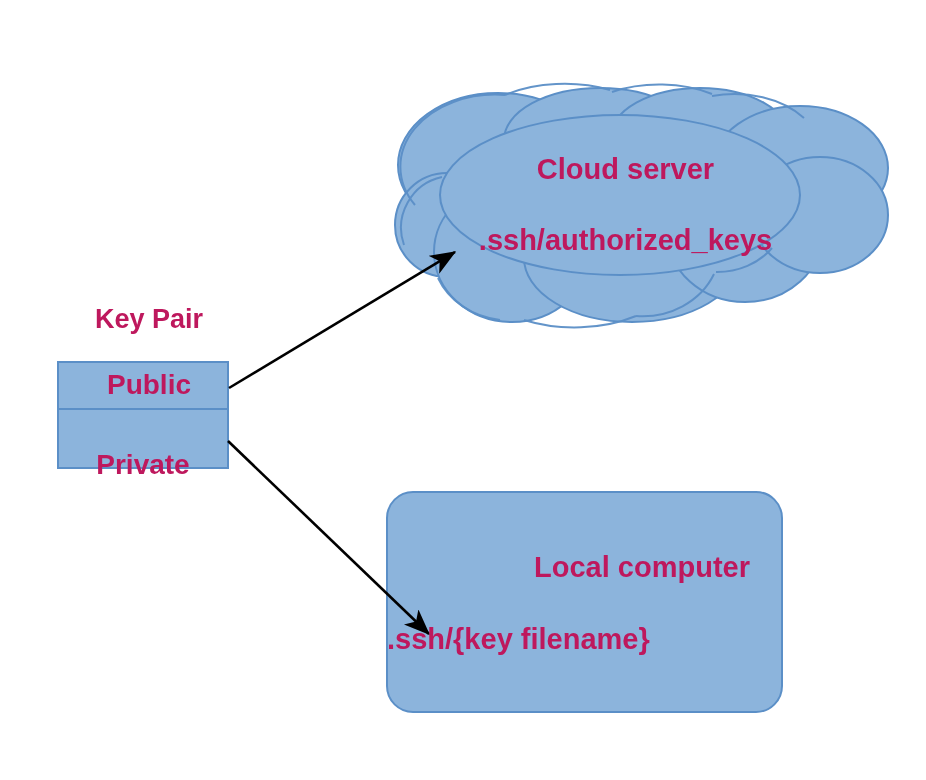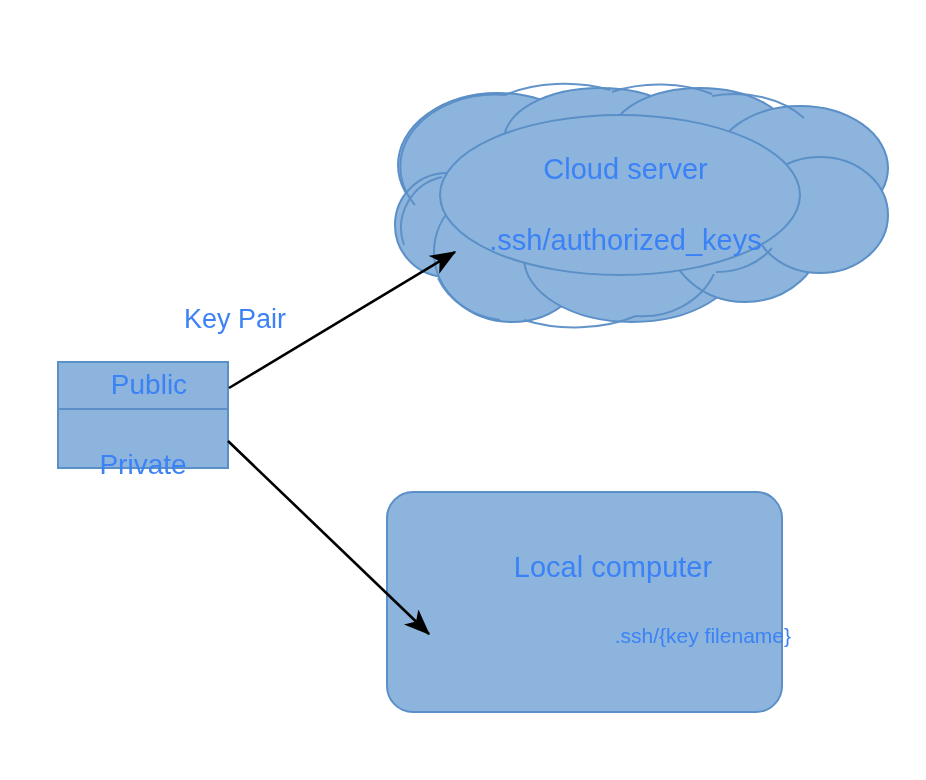--- a/index.html
+++ b/index.html
@@ -17,32 +17,34 @@
   }
   .svg-layer {
     position: absolute;
     left: 0;
     top: 0;
     width: 926px;
     height: 780px;
   }
   .label {
     position: absolute;
-    color: #3b82f6;
+    color: #be185d;
     font-family: "Liberation Sans", sans-serif;
     white-space: nowrap;
     line-height: 1;
+    font-weight: bold;
   }
   
   #key-pair-caption {
     left: 0px;
     top: 306px;
     width: 286px;
-    text-align: right;
+    text-align: center;
     font-size: 27px;
+    padding-left: 6px;
   }
   
   #public-label {
     left: 58px;
     top: 371px;
     width: 182px;
     text-align: center;
     font-size: 28px;
   }
   #private-label {
@@ -68,27 +70,28 @@
     text-align: center;
     font-size: 29px;
   }
   
   #local-title {
     left: 387px;
     top: 553px;
     width: 452px;
     text-align: center;
     font-size: 29px;
+    padding-left: 29px;
   }
   #local-path {
     left: 387px;
     top: 625px;
     width: 404px;
-    text-align: right;
-    font-size: 21px;
+    text-align: left;
+    font-size: 29px;
   }
 </style>
 </head>
 <body>
 
 <div id="canvas">
 
   <svg class="svg-layer" viewBox="0 0 926 780">
     <defs>
       <marker id="arrowhead" markerWidth="12" markerHeight="12" refX="9.5" refY="4" orient="auto" markerUnits="strokeWidth">

